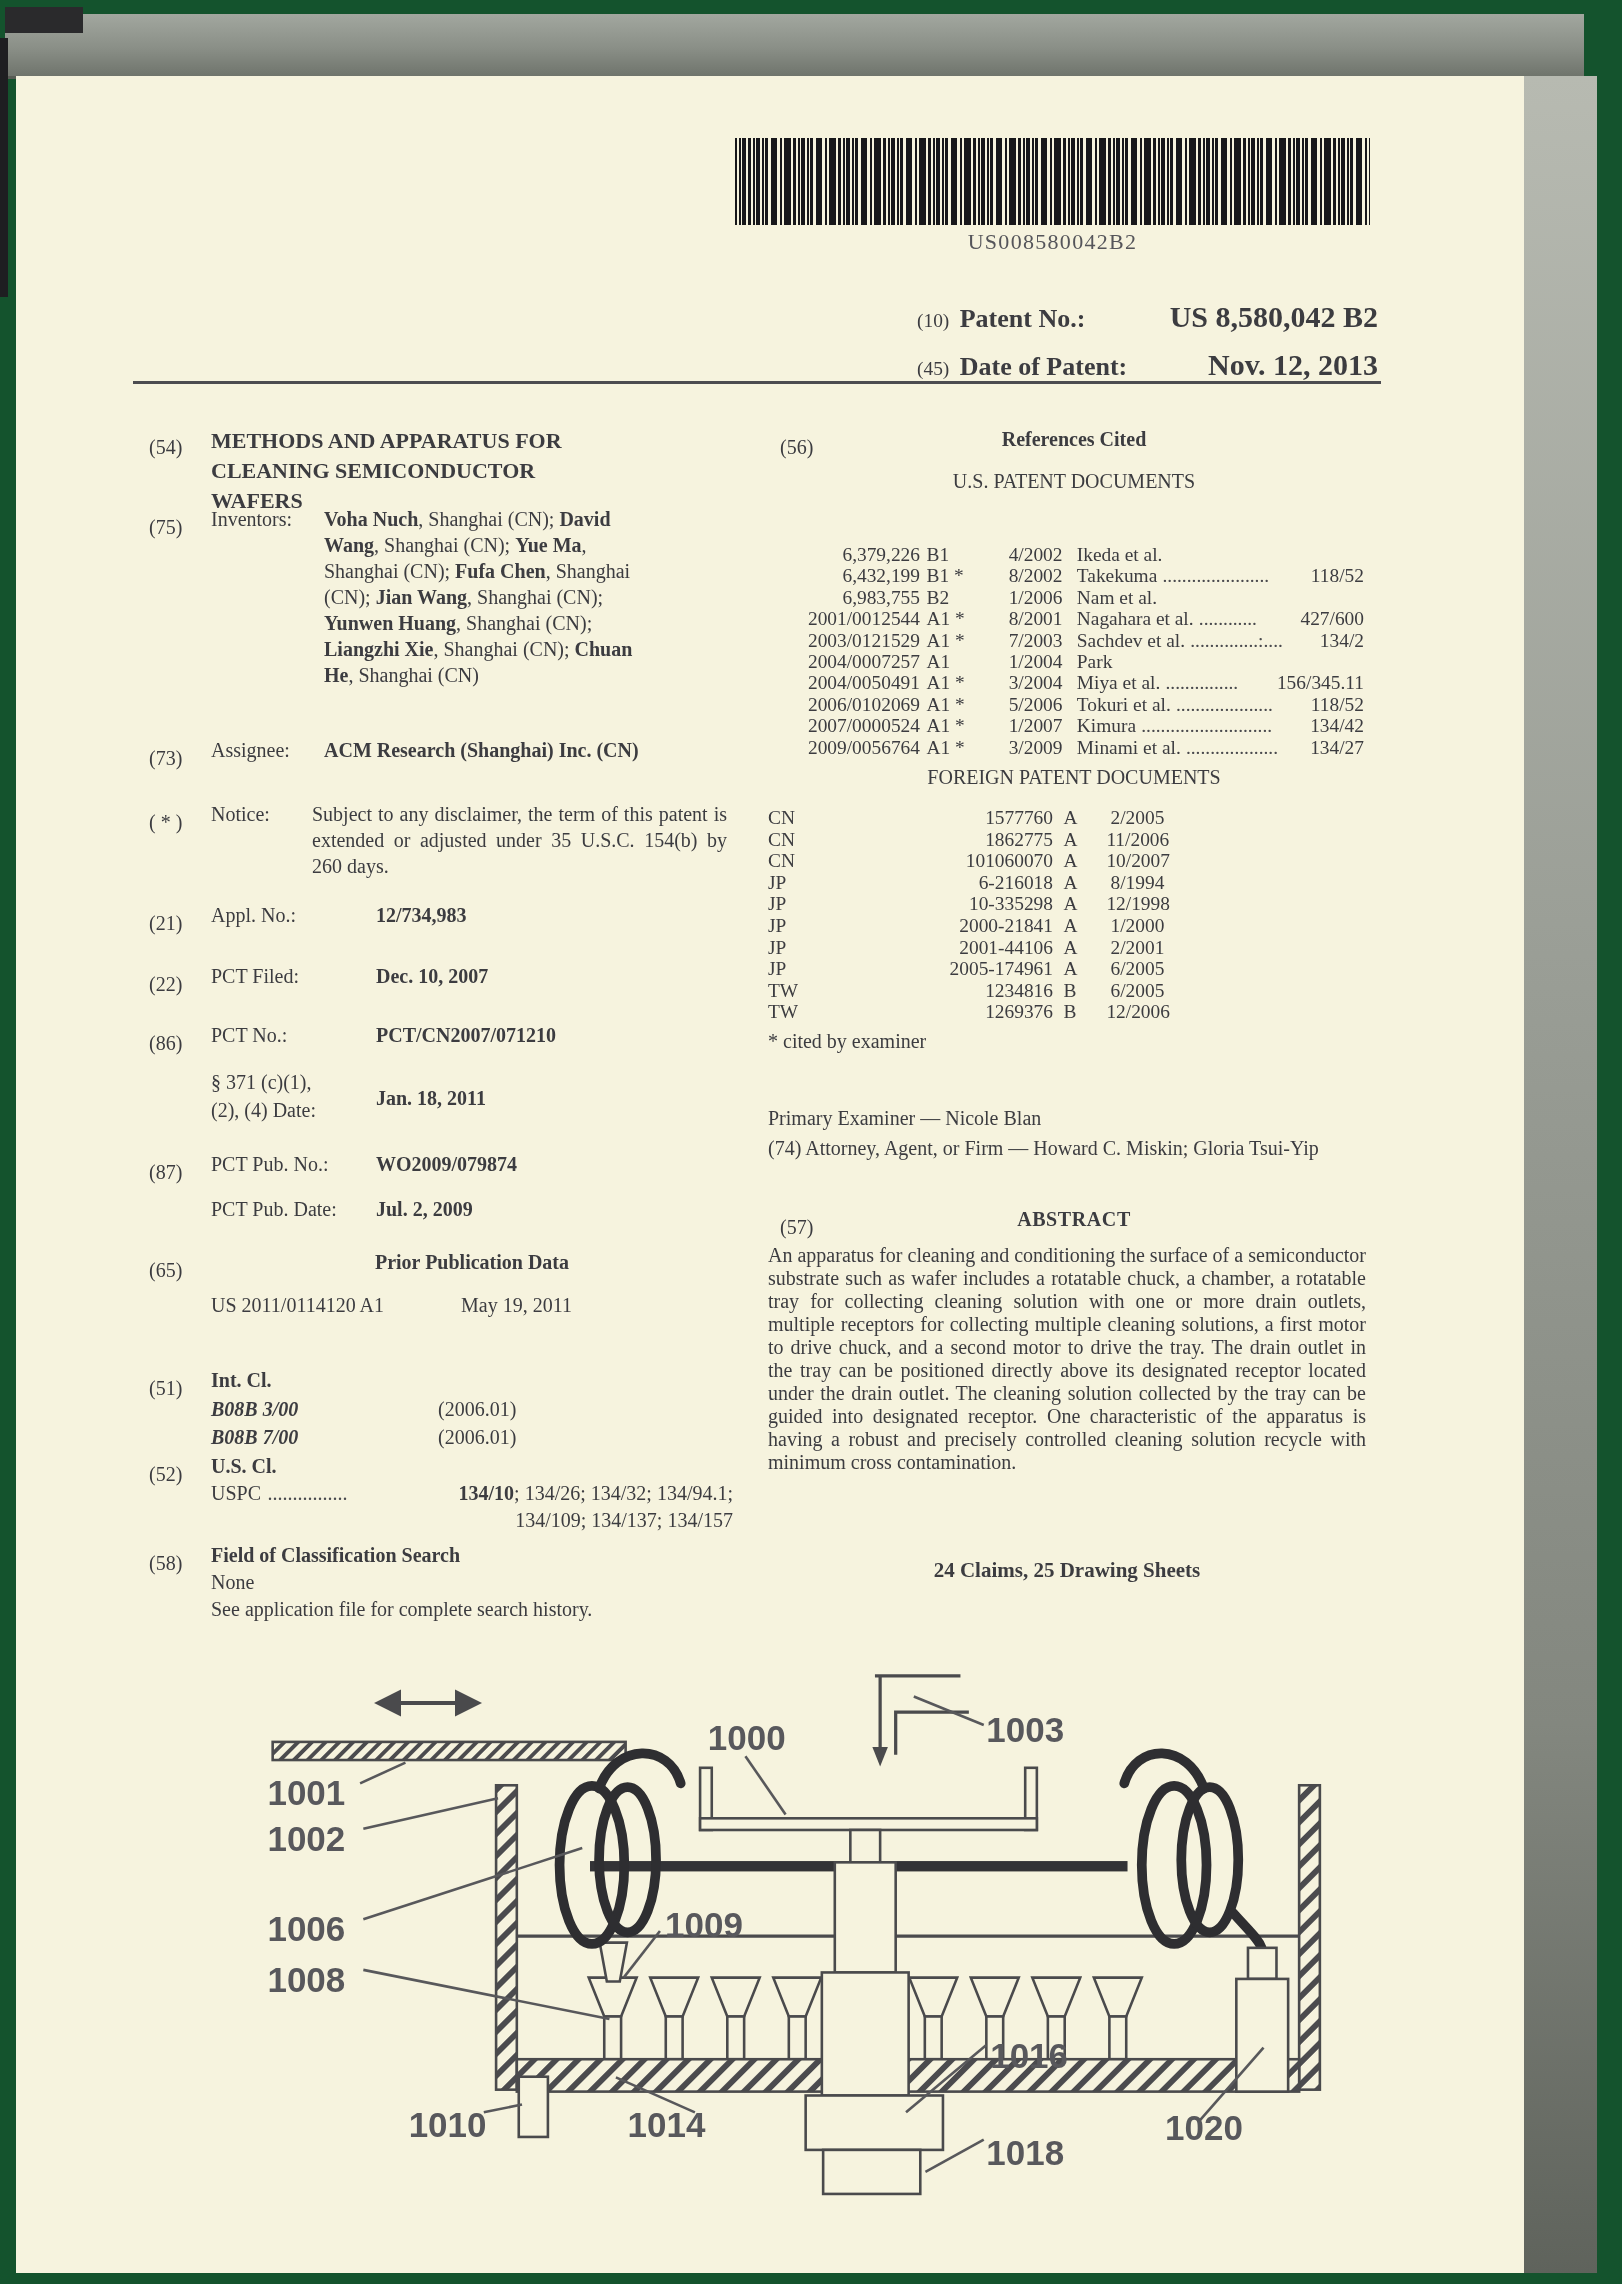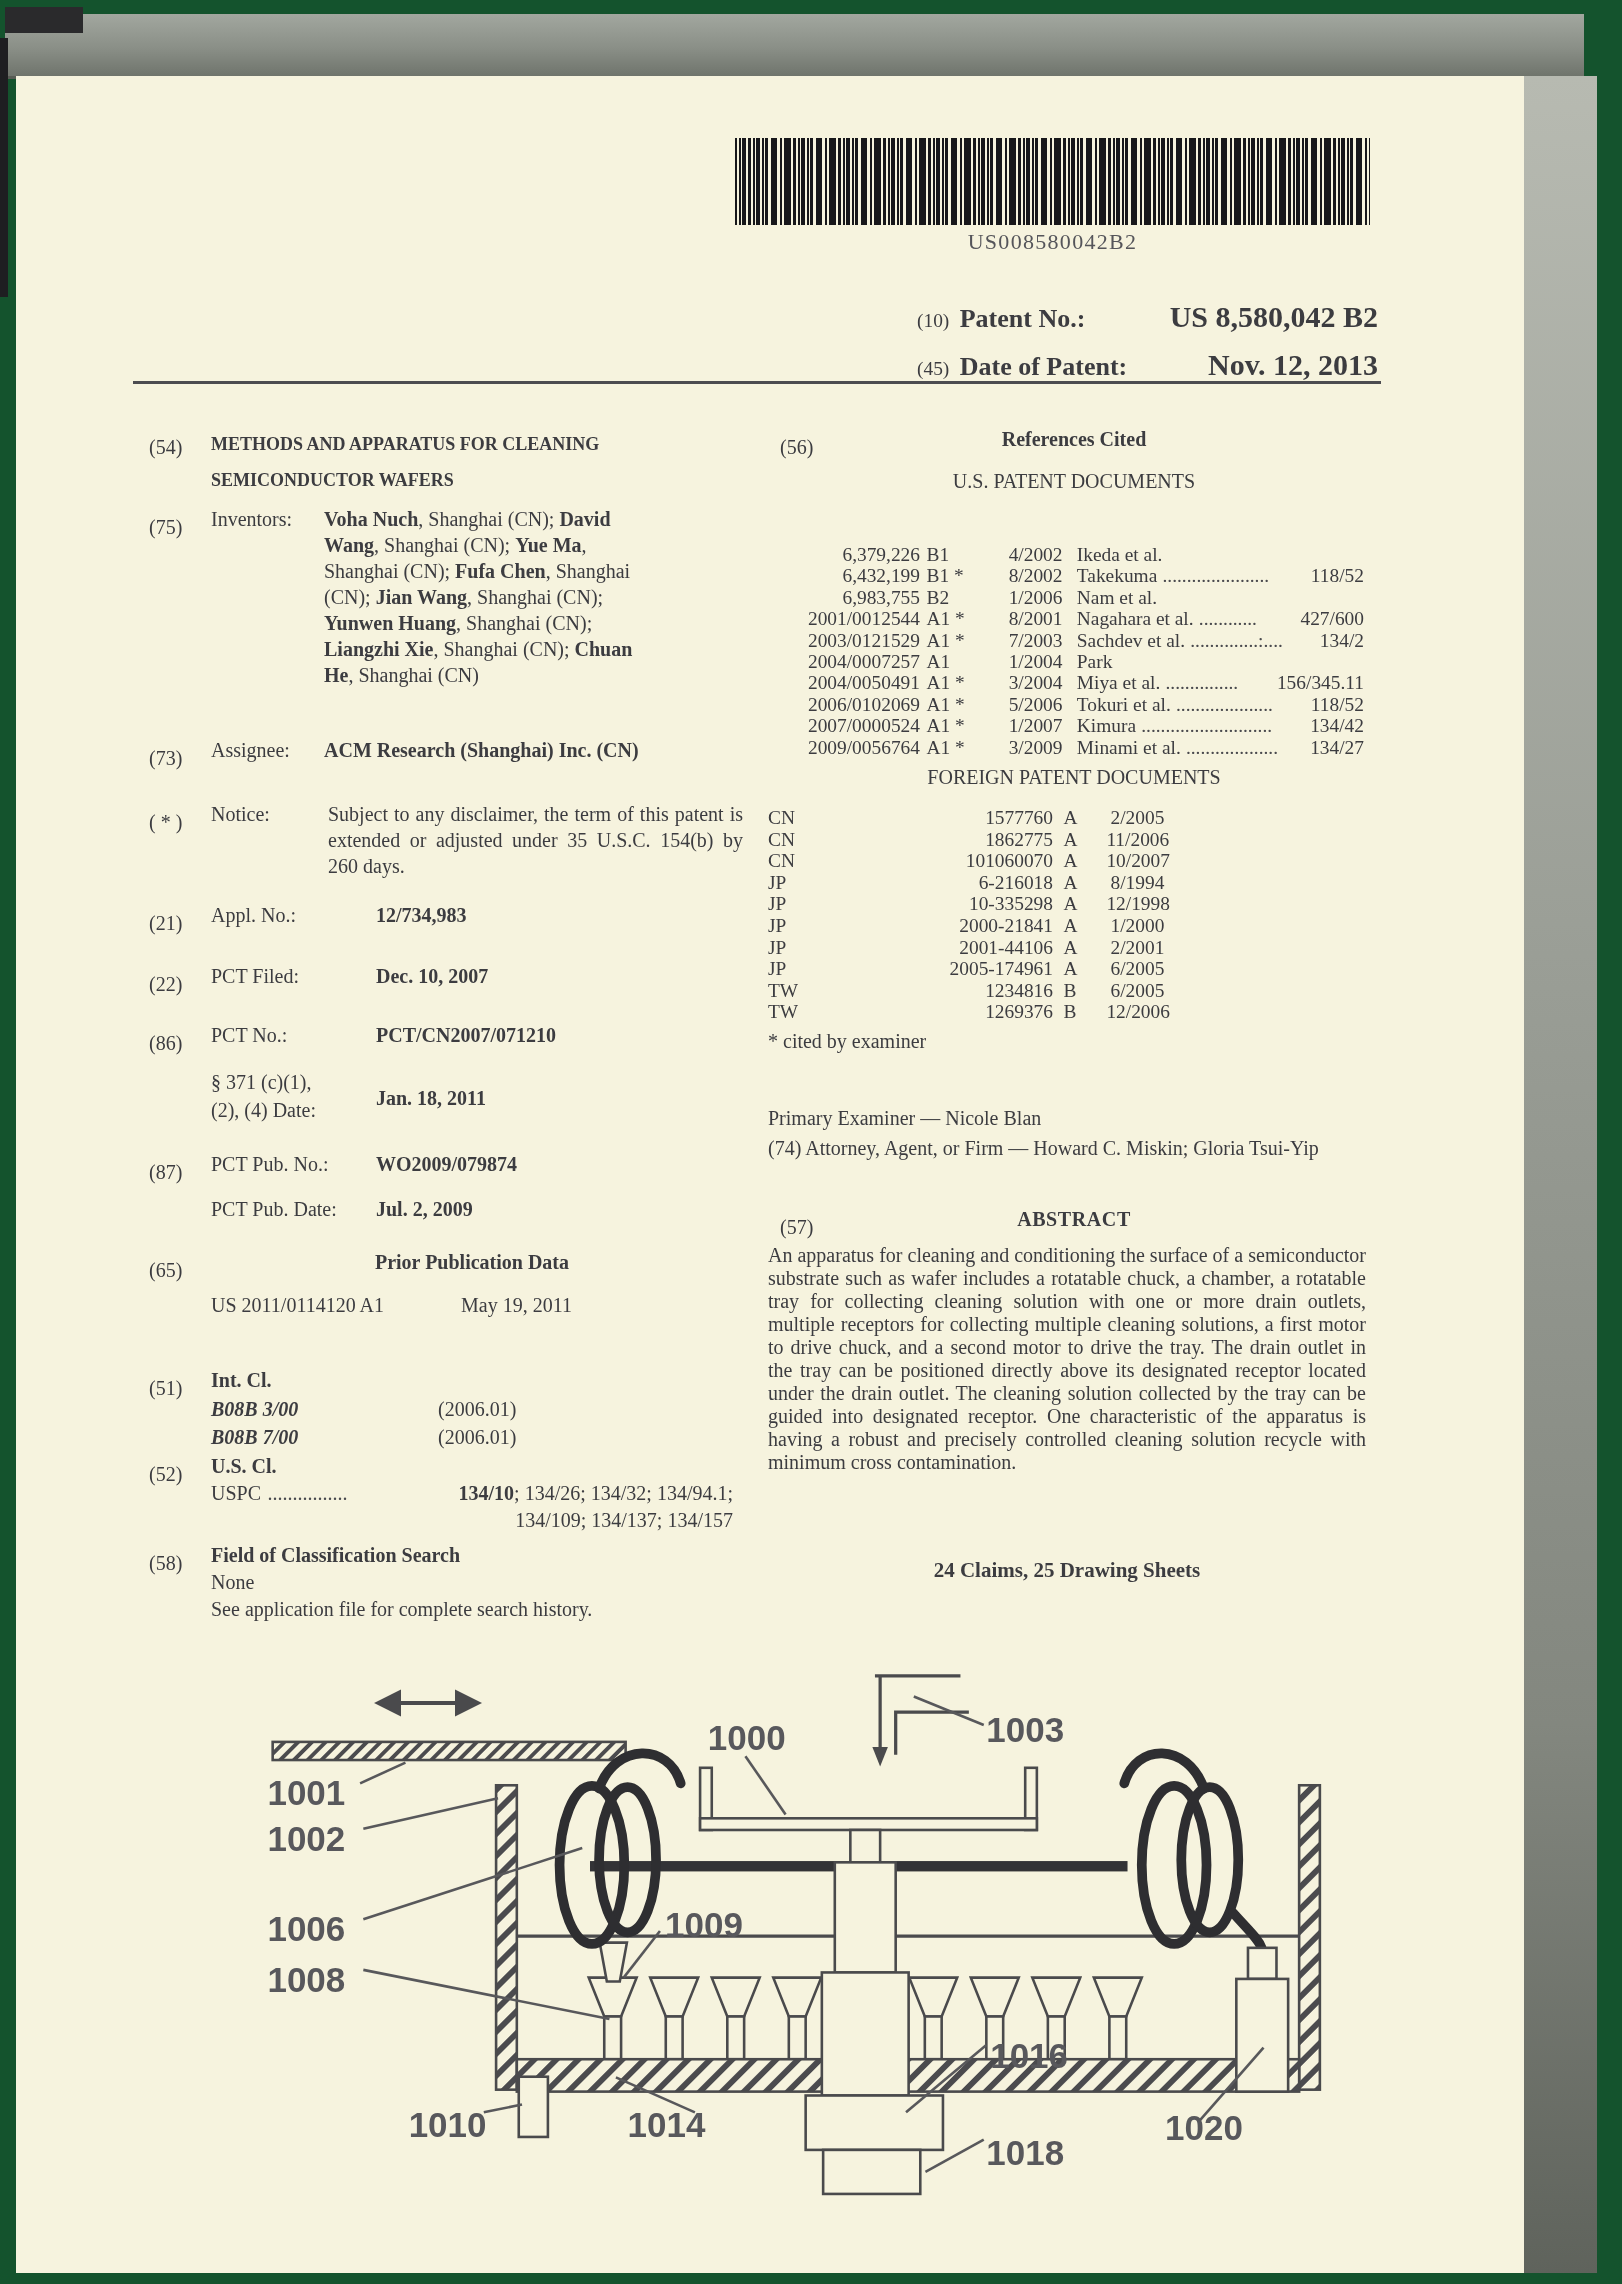--- a/index.html
+++ b/index.html
@@ -38,27 +38,27 @@
   
   .sec{position:absolute;font-size:20px;line-height:26px;}
   .sec .num{position:absolute;left:12px;top:0;margin-top:8px;}
   .sec .lbl{position:absolute;left:74px;top:0;white-space:nowrap;}
   .sec .val{position:absolute;white-space:nowrap;}
   .b{font-weight:bold;}
   .bi{font-weight:bold;font-style:italic;}
 
   
   .s54{left:121px;top:350px;width:596px;}
-  .s54 .title{position:absolute;left:74px;top:0;width:415px;font-weight:bold;font-size:18px;line-height:36px;}
+  .s54 .title{position:absolute;left:74px;top:0;width:415px;font-weight:bold;font-size:22px;line-height:30px;}
   .s75{left:121px;top:430px;width:596px;}
   .s75 .val{left:187px;width:334px;white-space:normal;}
   .s73{left:121px;top:661px;width:596px;}
   .s73 .val{left:187px;font-weight:bold;}
   .snote{left:121px;top:725px;width:596px;}
-  .snote .val{left:191px;width:415px;white-space:normal;text-align:justify;}
+  .snote .val{left:175px;width:415px;white-space:normal;text-align:justify;}
   .s21{left:121px;top:826px;width:596px;}
   .s22{left:121px;top:887px;width:596px;}
   .s86{left:121px;top:946px;width:596px;}
   .s86 .r2{position:absolute;left:74px;top:47px;}
   .s86 .r3{position:absolute;left:74px;top:75px;}
   .s86 .v3{position:absolute;left:239px;top:63px;font-weight:bold;}
   .s87{left:121px;top:1075px;width:596px;}
   .s87 .r2l{position:absolute;left:74px;top:45px;}
   .s87 .r2v{position:absolute;left:239px;top:45px;font-weight:bold;}
   .val-col{left:239px;font-weight:bold;}

